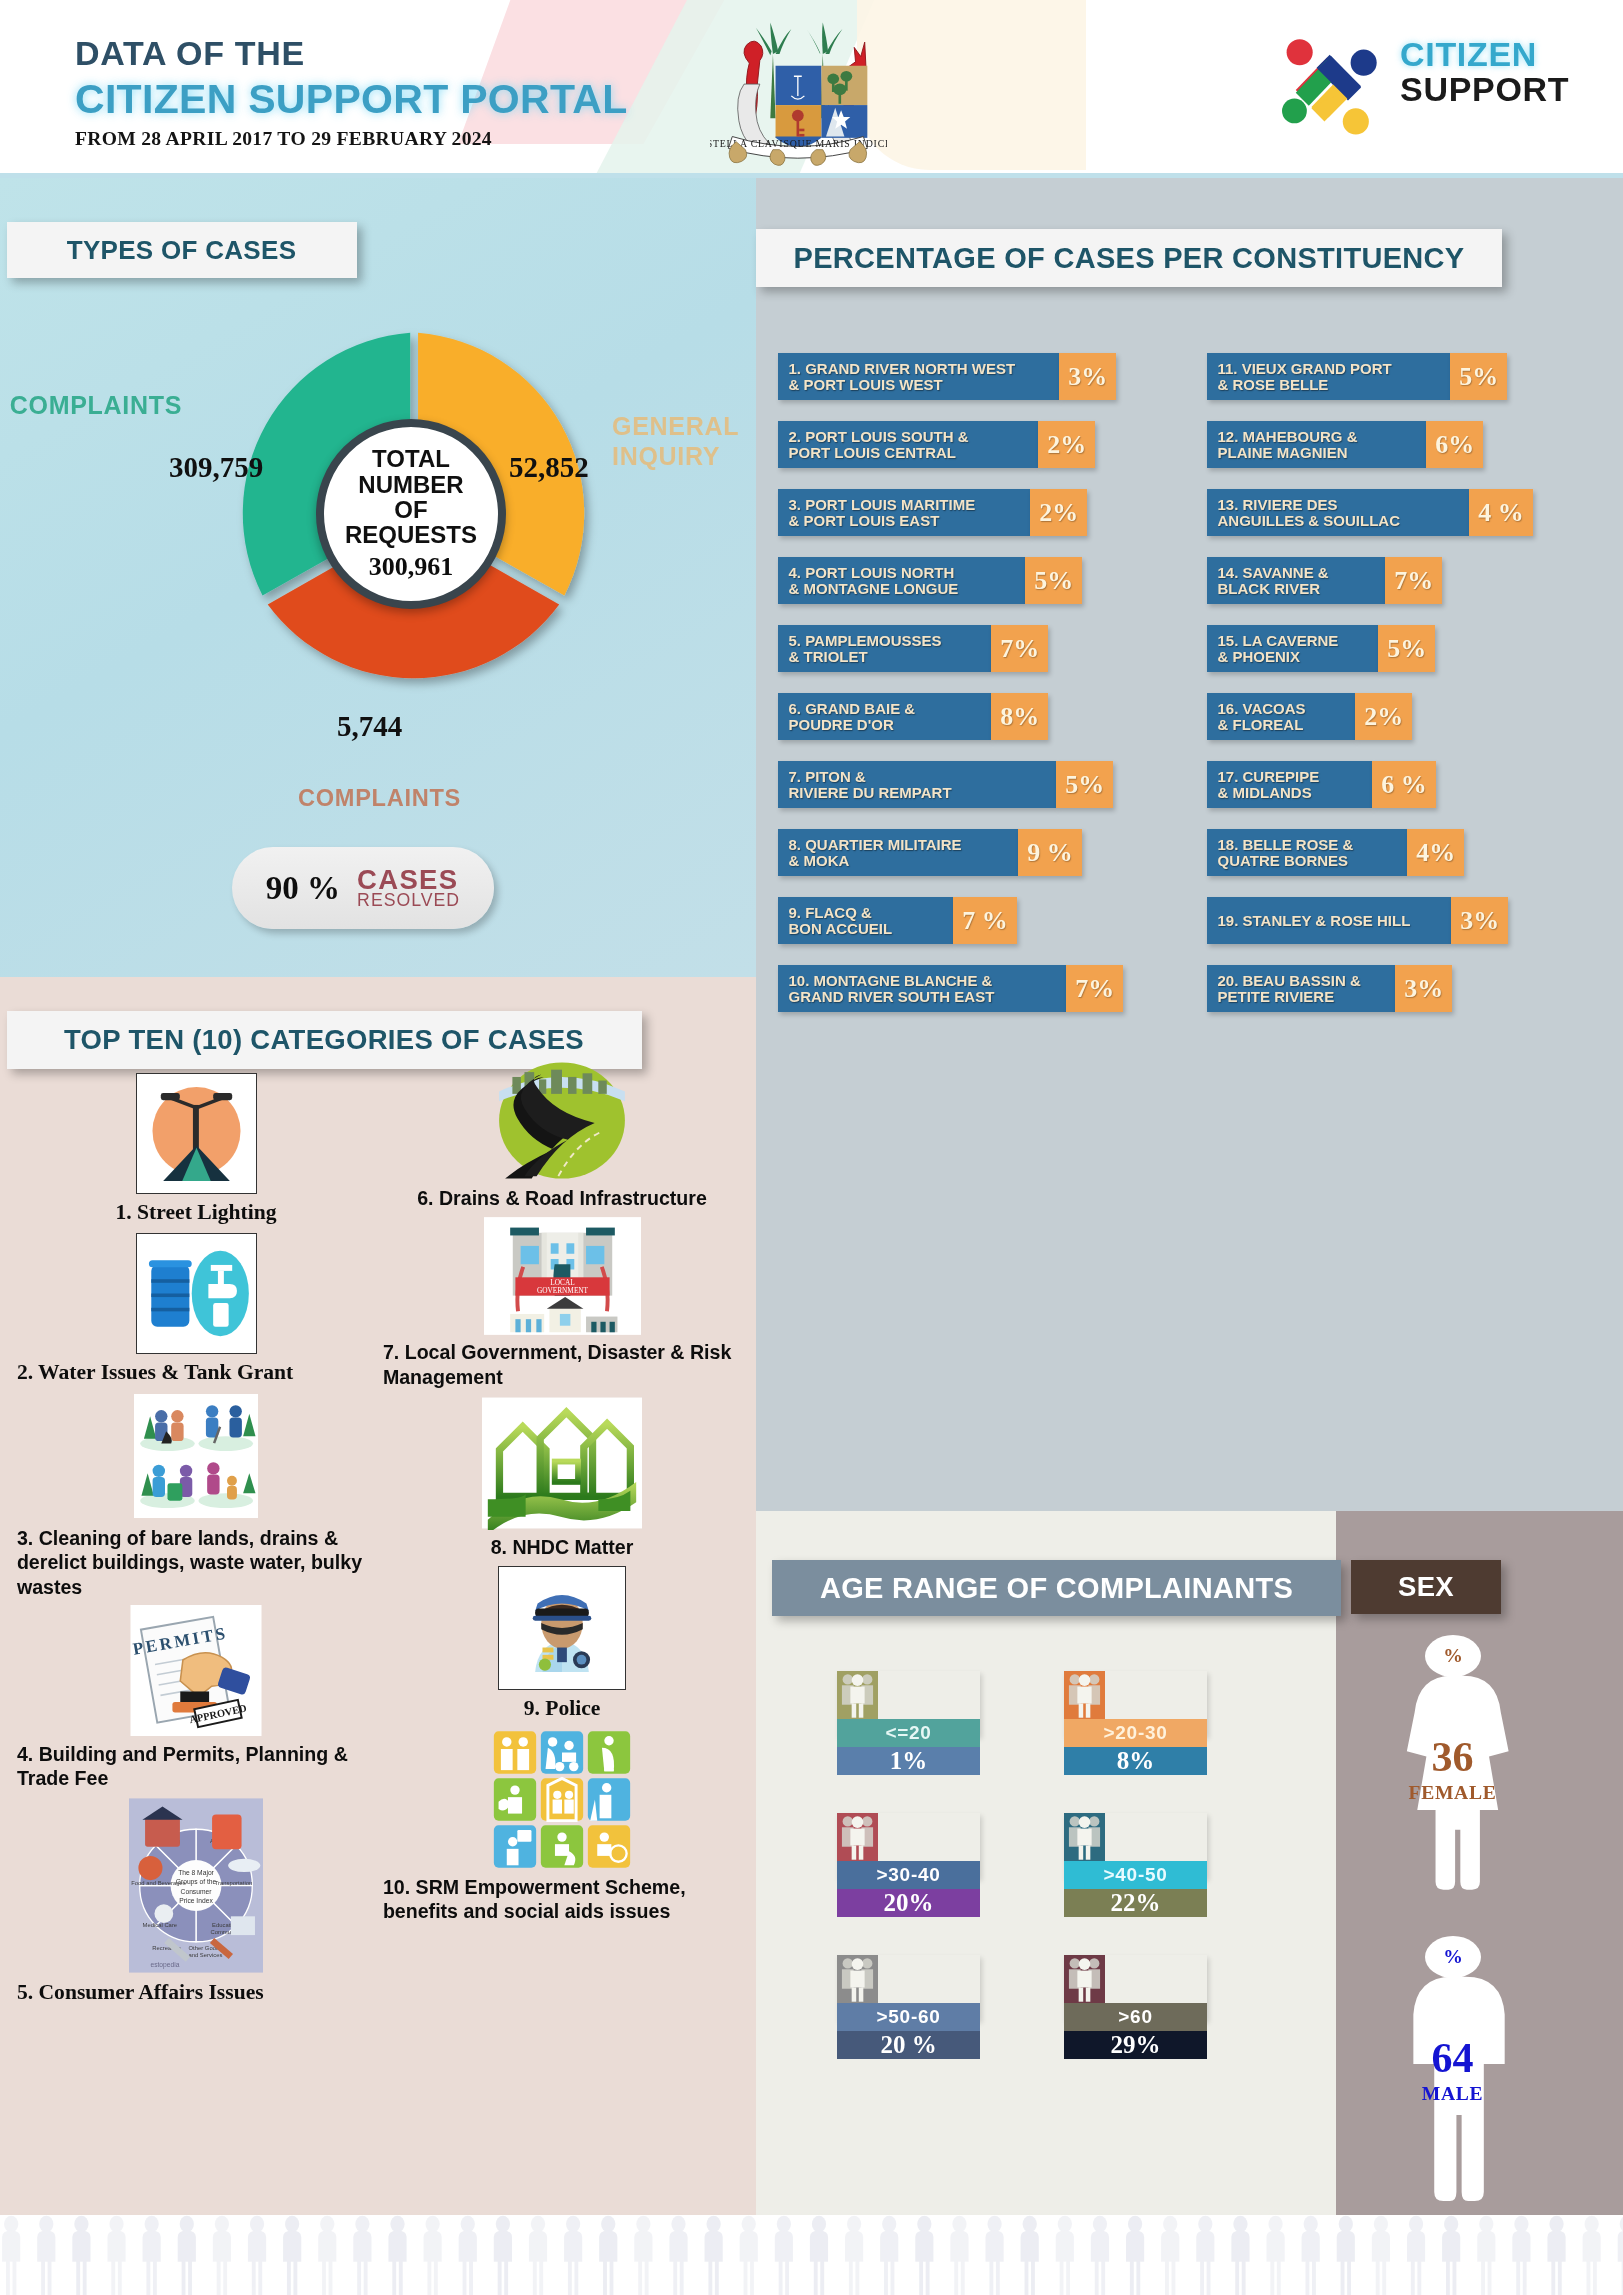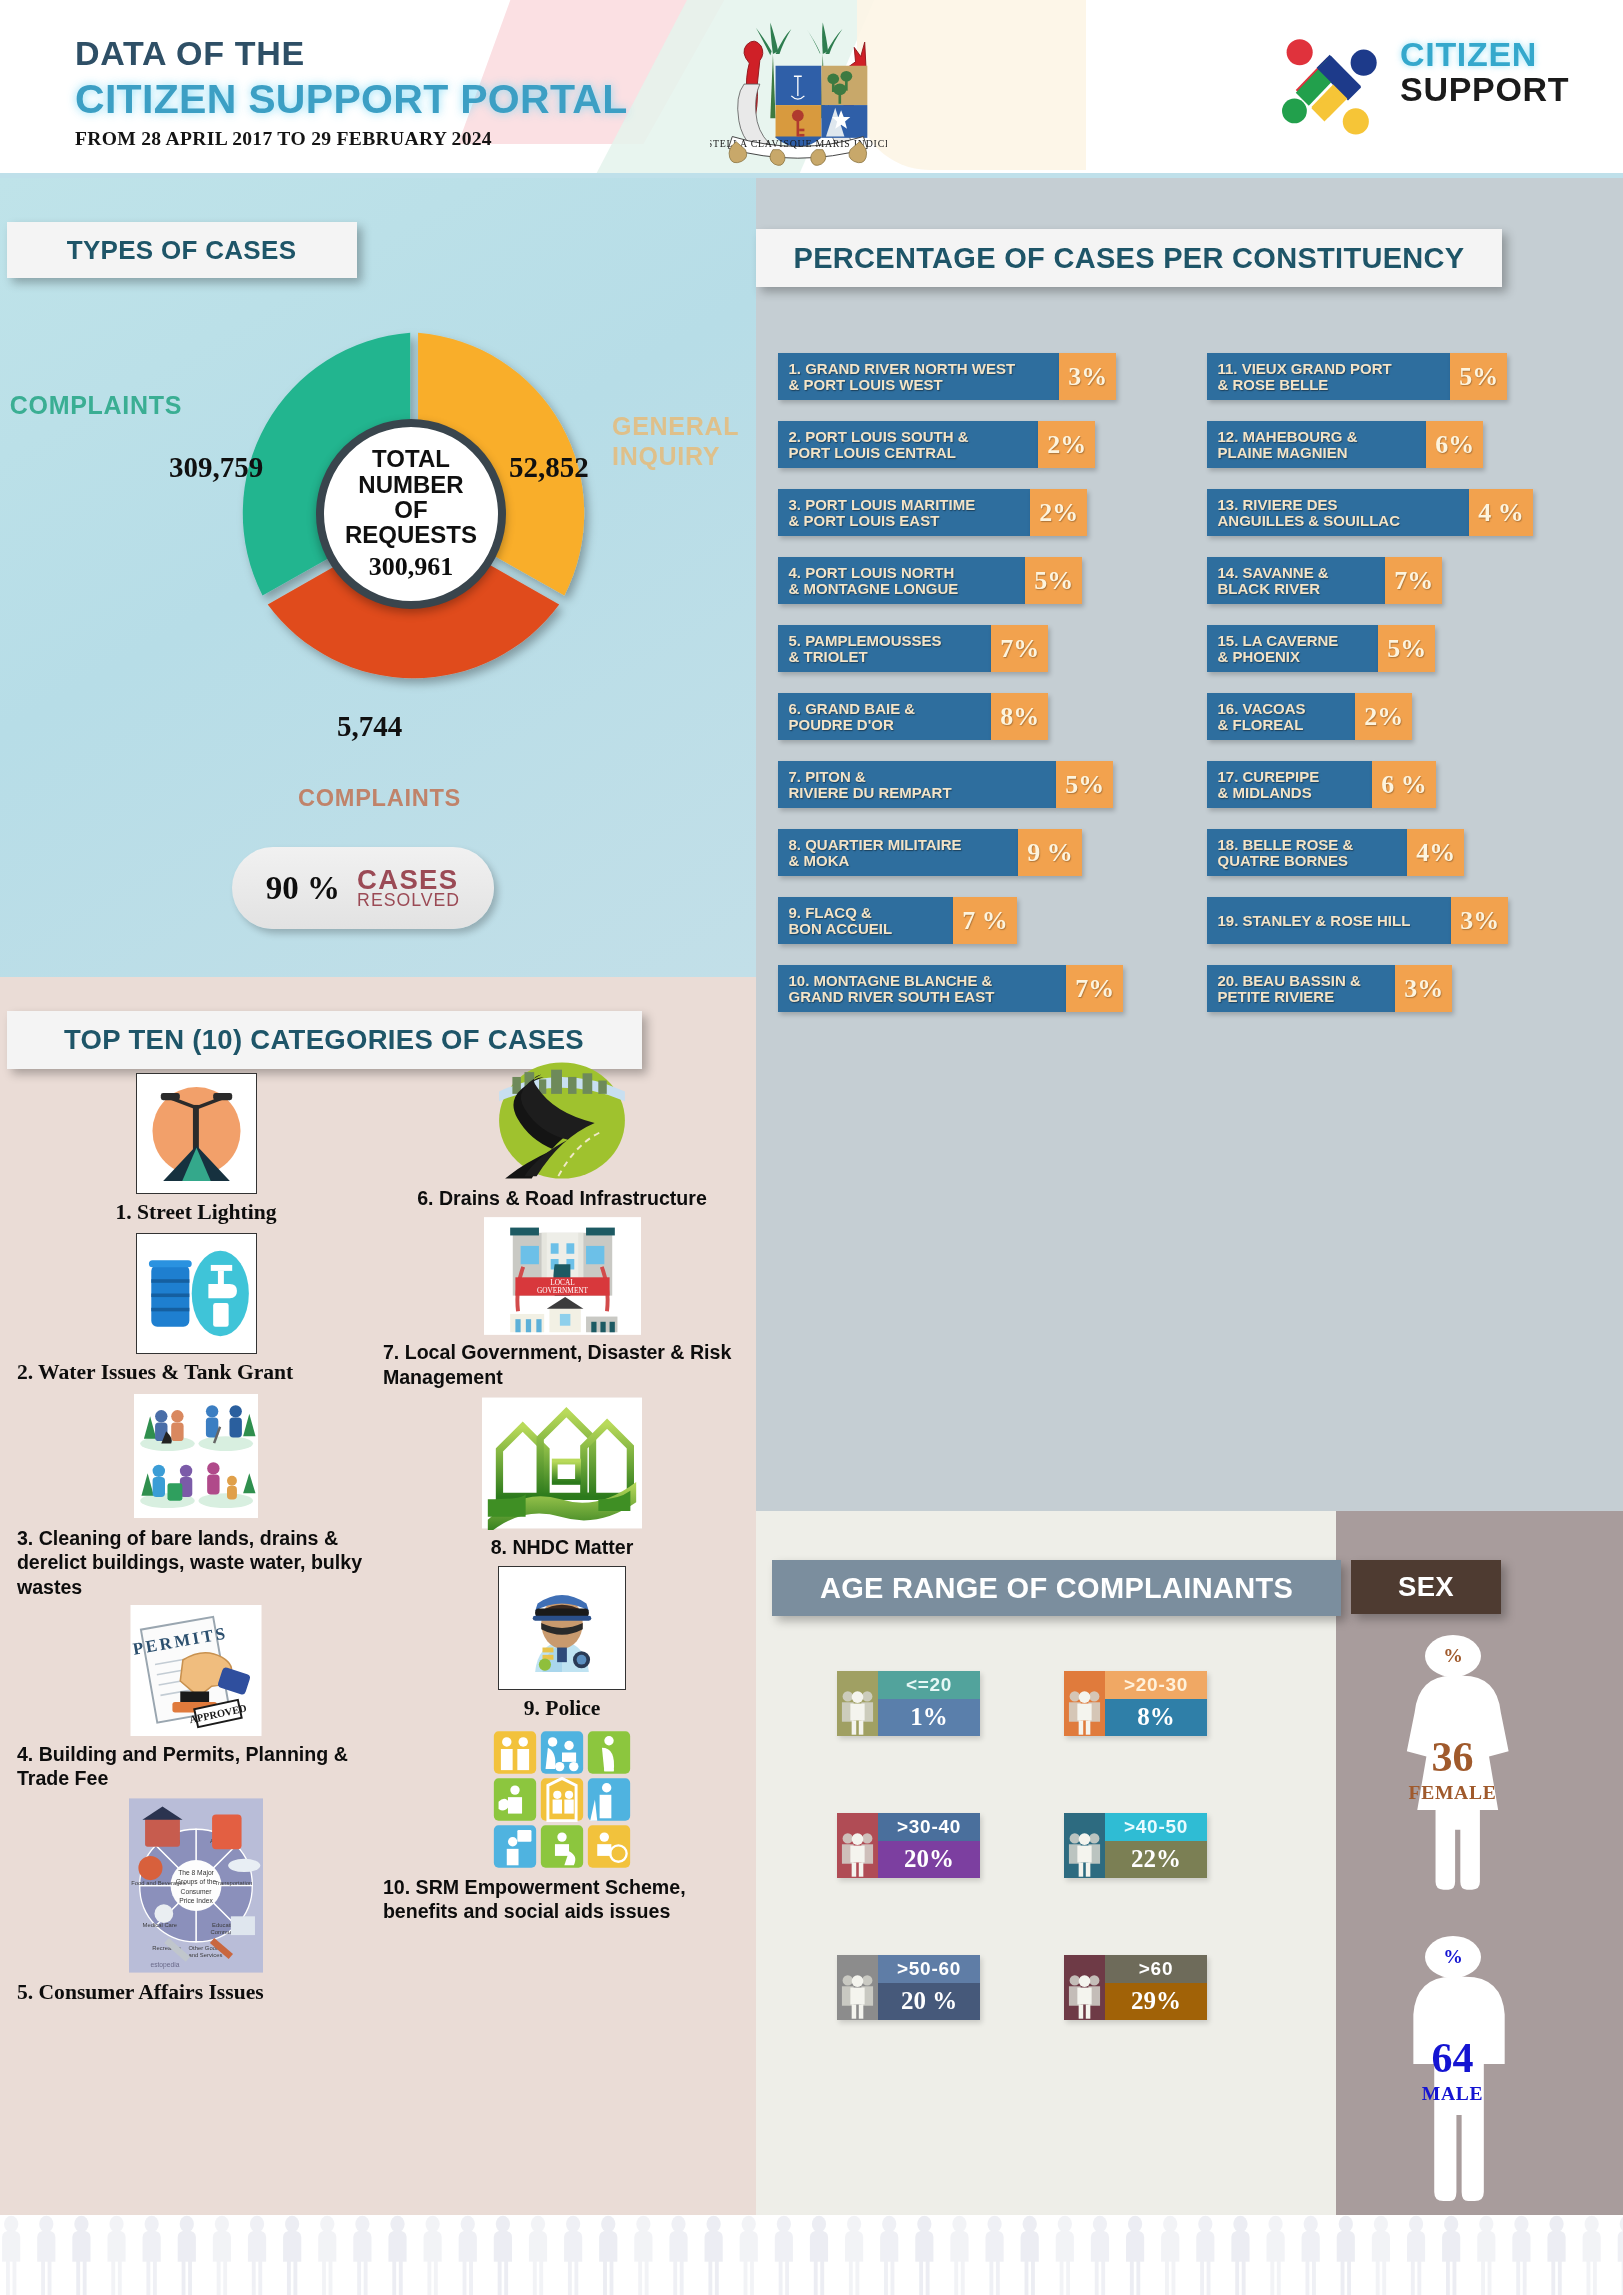--- a/index.html
+++ b/index.html
@@ -176,21 +176,21 @@
     font-size:19.6px; font-weight:bold; color:#0d0d0d; line-height:1.25;
     padding:5.2px 3.9px 0 3.9px;
   }
   .cat .cap.serif { font-family:"Liberation Serif", serif; font-size:21.6px; }
   .cat .cap.center { text-align:center; }
 
   
   .age-grid { position:absolute; left:837px; top:1671px; width:471px; }
   .age-row { display:flex; gap:84px; margin-bottom:77px; }
   .age-item { position:relative; width:143px; height:65px; display:flex;
-              box-shadow:2px 2.6px 5.2px rgba(0,0,0,.15); }
+              box-shadow:2px 2.6px 5.2px rgba(0,0,0,.15);flex-direction:column; }
   .age-icon { width:41px; display:flex; align-items:flex-end; justify-content:center; }
   .age-right { flex:1; display:flex; flex-direction:column; }
   .age-band { height:27.5px; display:flex; align-items:center; justify-content:center;
               font-size:19px; font-weight:bold; letter-spacing:0.7px; }
   .age-pct { flex:1; display:flex; align-items:center; justify-content:center;
              font-family:"Liberation Serif", serif; font-size:25px; font-weight:bold; color:#ffffff; }
 
   
   .sex-block { position:absolute; left:1384px; }
   #sex-female { top:1635px; }
@@ -882,21 +882,21 @@
     <g fill="#f4f4ee">
       <circle cx="30" cy="14" r="9"></circle>
       <path d="M19 24 h22 v26 h-22 z"></path>
       <rect x="21" y="50" width="7" height="22"></rect>
                 <rect x="32" y="50" width="7" height="22"></rect>
     </g>
   </svg>
           </div>
           <div class="age-right">
             <div class="age-band" style="background: rgb(110, 107, 90); color: rgb(255, 255, 255);">&gt;60</div>
-            <div class="age-pct" style="background: #a16207; text-align: center;">29%</div>
+            <div class="age-pct" style="background: #0f172a; text-align: center;">29%</div>
           </div>
         </div>
       </div>
     </div>
 
   <div class="sex-block" id="sex-female">
     <div class="sex-fig">
       <svg width="137" height="281" viewBox="0 0 210 430">
         <path d="M105 62 q-52 0 -58 56 l-12 60 l30 8 l-14 82 l28 0 l0 110 q0 12 12 12 l8 0 q10 0 10 -12 l0 -80 l8 0 l0 80 q0 12 10 12 l8 0 q12 0 12 -12 l0 -110 l28 0 l-14 -82 l30 -8 l-12 -60 q-6 -56 -58 -56 z" fill="#ffffff"></path>
       </svg>

